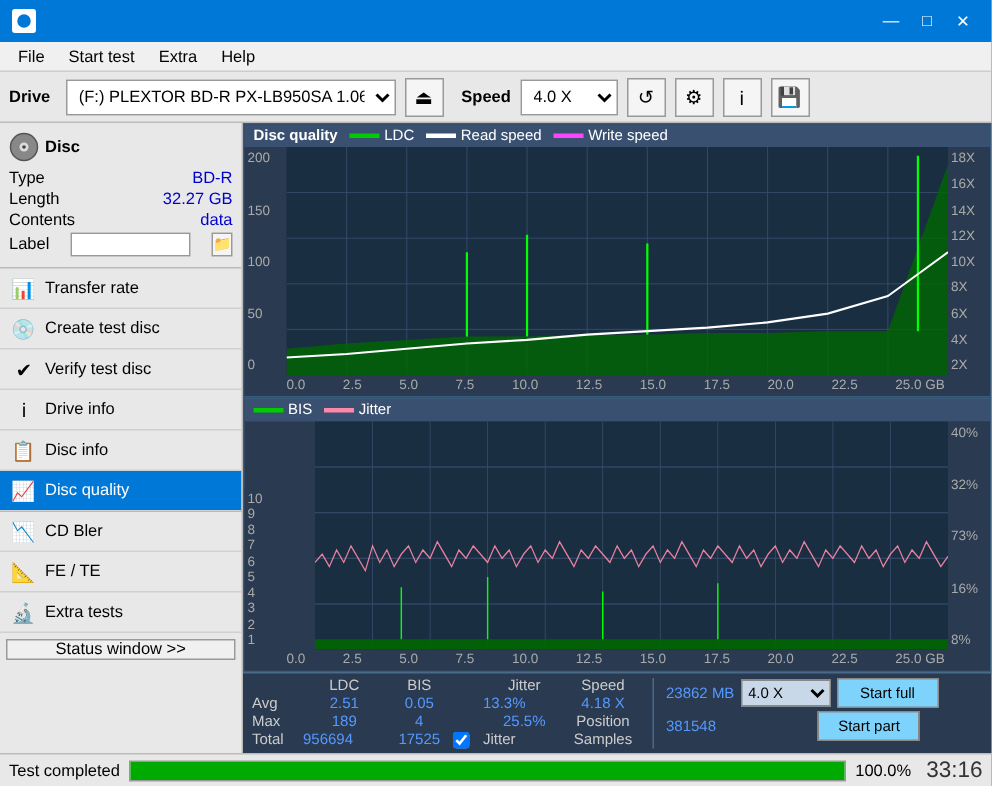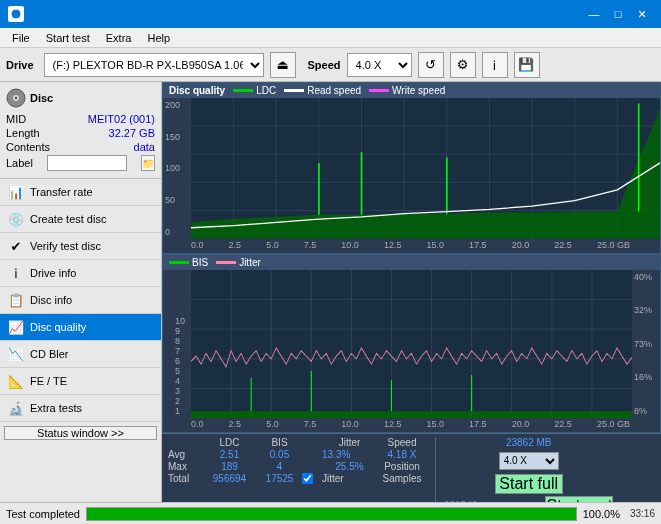--- a/index.html
+++ b/index.html
@@ -53,27 +53,27 @@
     .chart-panel { background: #2a3a50; position: relative; border: 1px solid #3a5a7a; }
     .chart-panel-top { flex: 1; }
     .chart-panel-bottom { flex: 1; }
 
     .chart-header { display: flex; align-items: center; gap: 8px; padding: 2px 6px; background: #3a5070; font-size: 10px; color: white; }
     .legend-item { display: flex; align-items: center; gap: 3px; font-size: 10px; }
     .legend-color { width: 20px; height: 3px; }
 
     
     .x-axis { height: 14px; background: #2a3a50; display: flex; justify-content: space-between; padding: 1px 30px 0 28px; }
-    .start-btn { height: 20px; width: 68px; font-size: 16px; background: #86efac; border: 1px solid #888; cursor: pointer; }
+    .start-btn { height: 20px; width: 68px; font-size: 10px; background: #7dd3fc; border: 1px solid #888; cursor: pointer; }
 
     
     .status-bar { height: 22px; background: #e8e8e8; border-top: 1px solid #bbb; display: flex; align-items: center; padding: 0 6px; gap: 6px; font-size: 11px; }
     .progress-bar-container { flex: 1; height: 14px; background: #fff; border: 1px solid #999; }
     .progress-bar-fill { height: 100%; background: #00aa00; }
-    .status-time { font-size: 10px; color: #333; margin-left: 4px; }
+    .status-time { font-size: 15px; color: #333; margin-left: 4px; }
 
     
     .grid-line-v { stroke: #3a5070; stroke-width: 0.5; }
     .grid-line-h { stroke: #3a5070; stroke-width: 0.5; }
   </style>
 </head>
 <body>
 
 <div class="title-bar">
   <div class="title-bar-left">
@@ -120,22 +120,22 @@
     <div class="disc-info-panel">
       <div class="disc-info-header">
         <svg width="20" height="20" viewBox="0 0 20 20">
           <circle cx="10" cy="10" r="9" fill="#888" stroke="#555" stroke-width="1"></circle>
           <circle cx="10" cy="10" r="3" fill="#ddd"></circle>
           <circle cx="10" cy="10" r="1.2" fill="#444"></circle>
         </svg>
         <span>Disc</span>
       </div>
       <div class="disc-row">
-        <span>MID</span>
-        <span class="disc-val">MEIT02 (001)</span>
+        <span>Type</span>
+        <span class="disc-val">BD-R</span>
       </div>
       <div class="disc-row">
         <span>Length</span>
         <span class="disc-val">32.27 GB</span>
       </div>
       <div class="disc-row">
         <span>Contents</span>
         <span class="disc-val">data</span>
       </div>
       <div class="disc-label-row">
@@ -238,20 +238,31 @@
 
             <line x1="120" y1="60" x2="120" y2="108" stroke="#00ff00" stroke-width="1.5"></line>
             <line x1="160" y1="50" x2="160" y2="108" stroke="#00ff00" stroke-width="1.5"></line>
             <line x1="240" y1="55" x2="240" y2="107" stroke="#00ff00" stroke-width="1.5"></line>
             <line x1="420" y1="5" x2="420" y2="105" stroke="#00ff00" stroke-width="1.5"></line>
 
             <polyline points="0,120 40,118 80,115 120,112 160,110 200,107 240,105 280,103 320,100 360,95 400,85 440,60" fill="none" stroke="white" stroke-width="1.2"></polyline>
           </svg>
         </div>
 
+        <div style="width:28px; display:flex; flex-direction:column; justify-content:space-between; padding:2px 2px; background:#2a3a50; font-size:9px; color:#aaa;">
+          <span>18X</span>
+          <span>16X</span>
+          <span>14X</span>
+          <span>12X</span>
+          <span>10X</span>
+          <span>8X</span>
+          <span>6X</span>
+          <span>4X</span>
+          <span>2X</span>
+        </div>
       </div>
 
       <div class="x-axis">
         <span style="font-size:9px;color:#aaa;">0.0</span>
         <span style="font-size:9px;color:#aaa;">2.5</span>
         <span style="font-size:9px;color:#aaa;">5.0</span>
         <span style="font-size:9px;color:#aaa;">7.5</span>
         <span style="font-size:9px;color:#aaa;">10.0</span>
         <span style="font-size:9px;color:#aaa;">12.5</span>
         <span style="font-size:9px;color:#aaa;">15.0</span>
@@ -268,21 +279,21 @@
           <div class="legend-color" style="background:#00cc00;"></div>
           <span>BIS</span>
         </div>
         <div class="legend-item">
           <div class="legend-color" style="background:#ff88aa;"></div>
           <span>Jitter</span>
         </div>
       </div>
       <div style="flex:1; position:relative; display:flex;">
 
-        <div style="width:28px; display:flex; flex-direction:column; justify-content:space-between; padding:2px 12px; background:#2a3a50; font-size:9px; color:#aaa;margin-top:44px;">
+        <div style="width:47px; display:flex; flex-direction:column; justify-content:space-between; padding:2px 2px; background:#2a3a50; font-size:9px; color:#aaa;margin-top:44px;">
           <span>10</span>
           <span>9</span>
           <span>8</span>
           <span>7</span>
           <span>6</span>
           <span>5</span>
           <span>4</span>
           <span>3</span>
           <span>2</span>
           <span>1</span>
@@ -370,33 +381,33 @@
           <div style="width:45px; text-align:center; color:#5599ff;">4</div>
           <div style="width:20px;"></div>
           <div style="width:55px; text-align:center; color:#5599ff;">25.5%</div>
           <div style="width:50px; text-align:center; color:#ccc;">
             <span>Position</span>
           </div>
         </div>
 
         <div style="display:flex; gap:0px; align-items:center;">
           <div style="width:34px; color:#ccc;">Total</div>
-          <div style="width:55px; text-align:center; color:#5599ff;">956694</div>
+          <div style="width:55px; color:#5599ff;">956694</div>
           <div style="width:45px; text-align:center; color:#5599ff;">17525</div>
           <div style="width:20px; display:flex; align-items:center;">
             <input type="checkbox" checked="" style="width: 11px; height: 11px;">
           </div>
           <div style="width:55px; text-align:left; color:#ccc;">Jitter</div>
           <div style="width:50px; text-align:center; color:#ccc;">Samples</div>
         </div>
       </div>
       <div style="width:1px; background:#4a6a8a; margin:0 4px;"></div>
 
       <div style="display:flex; flex-direction:column; gap:2px;">
-        <div style="display:flex; gap:4px; align-items:center;flex-direction:column;">
+        <div style="display:flex; gap:4px; align-items:center;">
           <span style="color:#5599ff;">23862 MB</span>
           <select style="height:18px; font-size:10px; border:1px solid #888; background:#c8d8e8; width:60px;">
             <option>4.0 X</option>
           </select>
           <button class="start-btn">Start full</button>
         </div>
         <div style="display:flex; gap:4px; align-items:center;">
           <span style="color:#5599ff;">381548</span>
           <button class="start-btn" style="margin-left:64px;">Start part</button>
         </div>

